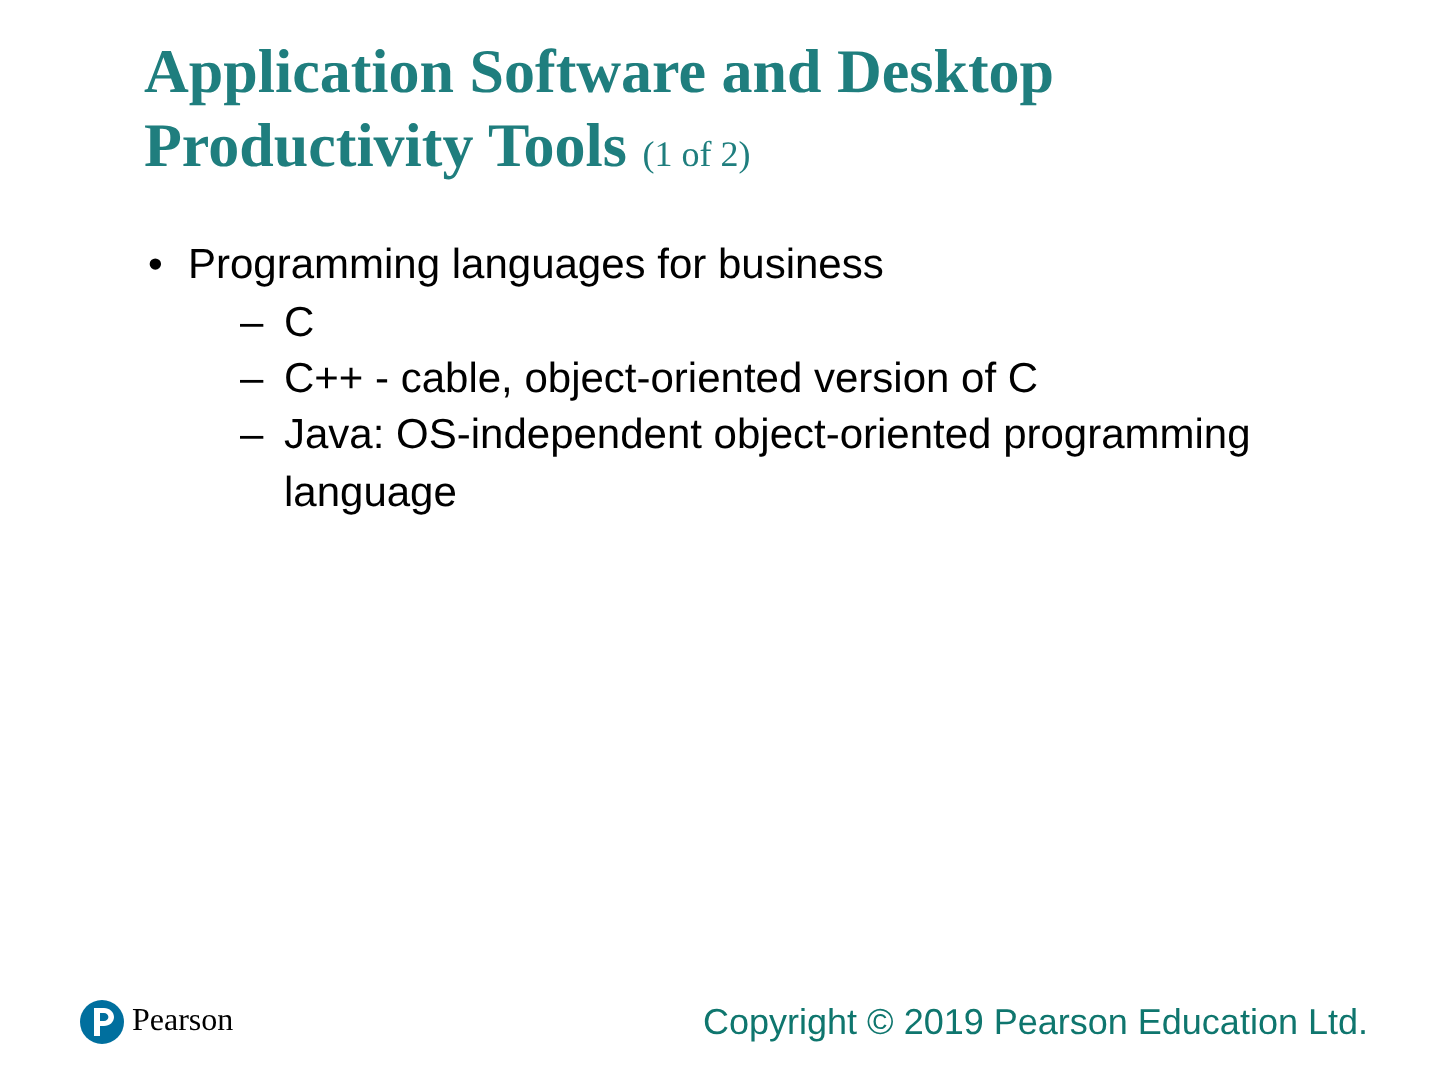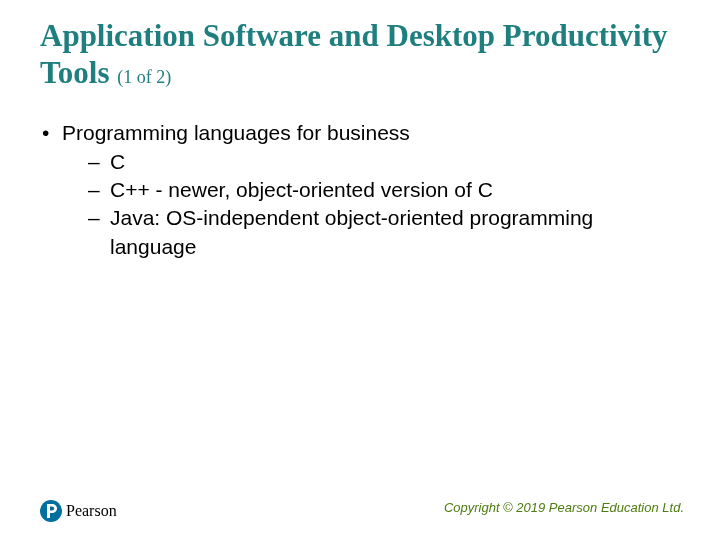--- a/index.html
+++ b/index.html
@@ -10,20 +10,21 @@
     background: #ffffff;
     font-family: Arial, Helvetica, sans-serif;
     color: #000;
     overflow: hidden;
   }
   .slide {
     position: relative;
     width: 712px;
     height: 540px;
     box-sizing: border-box;
+    padding-left: 32px;
   }
   .title-block {
     padding: 18px 40px 0 40px;
   }
   .title {
     font-family: "Times New Roman", Times, serif;
     font-weight: bold;
     color: #1f7e7e;
     font-size: 31px;
     line-height: 1.18;
@@ -92,21 +93,21 @@
     font-size: 15px;
   }
   .footer {
     position: absolute;
     bottom: 18px;
     left: 0;
     right: 0;
     padding: 0 28px 0 40px;
     display: flex;
     justify-content: space-between;
-    align-items: flex-start;
+    align-items: center;
   }
   .logo {
     display: flex;
     align-items: center;
     gap: 4px;
   }
   .logo-mark {
     width: 22px;
     height: 22px;
     border-radius: 50%;
@@ -119,23 +120,22 @@
     width: 12px;
     height: 14px;
     fill: #fff;
   }
   .logo-text {
     font-family: "Times New Roman", Times, serif;
     font-size: 16px;
     color: #000;
   }
   .copyright {
-    font-size: 13px;
-    color: #4d7c0f;
-    font-style: italic;
+    font-size: 18px;
+    color: #0f766e;
   }
 </style>
 </head>
 <body>
 
 <div class="slide">
 
   <div class="title-block">
     <div class="title">
       <span>Application Software and Desktop Productivity Tools</span>
@@ -145,21 +145,21 @@
 
   <div class="body-block">
     <ul class="bullets">
       <li>
         <span>Programming languages for business</span>
         <ul class="dashes">
           <li>
             <span>C</span>
           </li>
           <li>
-            <span>C++ - newer, object-oriented version of C</span>
+            <span>C++ - cable, object-oriented version of C</span>
           </li>
           <li>
             <span>Java: OS-independent object-oriented programming language</span>
           </li>
         </ul>
       </li>
     </ul>
   </div>
 
   <div class="footer">

